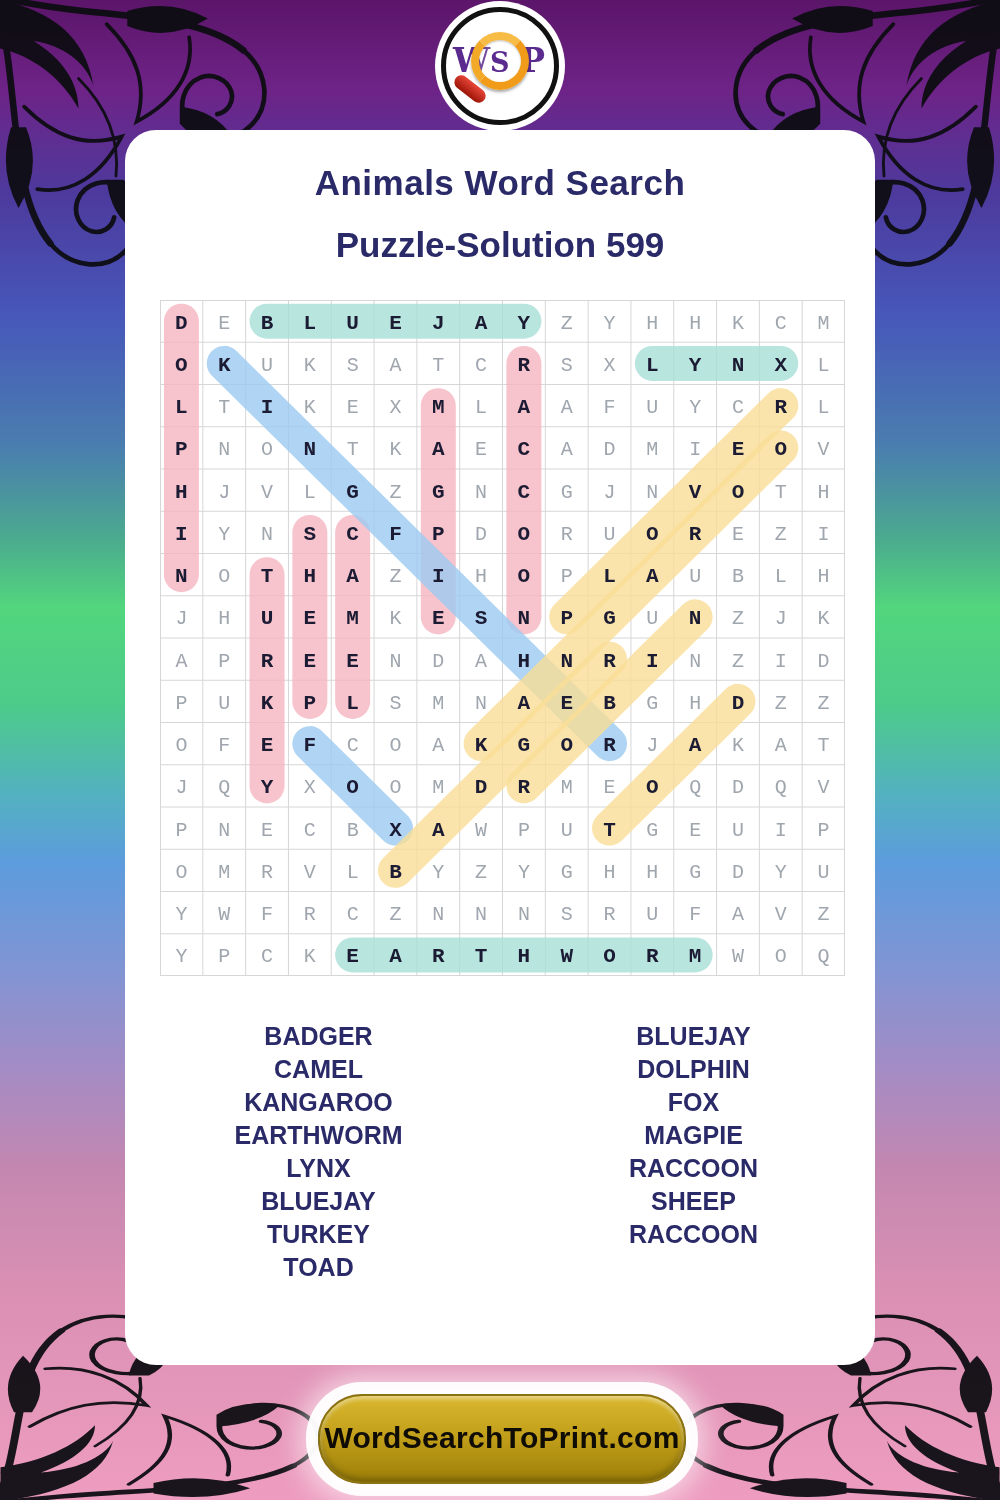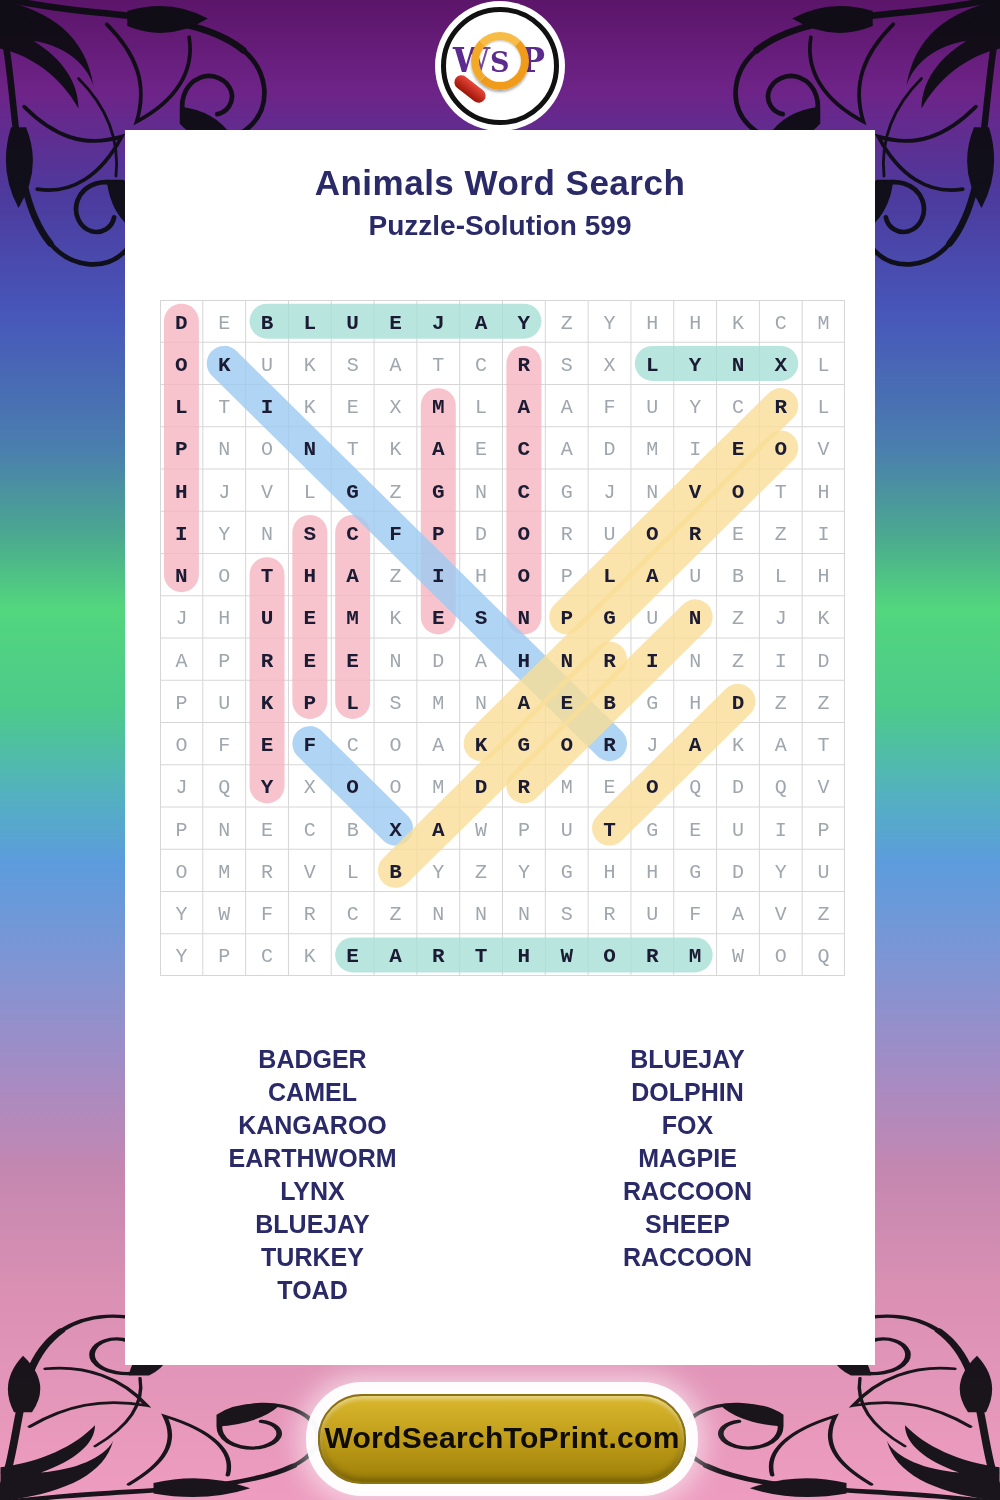--- a/index.html
+++ b/index.html
@@ -15,40 +15,40 @@
   .corner{position:absolute;z-index:1;opacity:.94;}
   .corner.tl{left:-4px;top:-4px;width:300px;height:300px;}
   .corner.tr{right:-4px;top:-4px;width:300px;height:300px;transform:scaleX(-1);}
   .corner.bl{left:-4px;bottom:-4px;width:360px;height:210px;transform:scaleY(-1);}
   .corner.br{right:-4px;bottom:-4px;width:360px;height:210px;transform:scale(-1,-1);}
 
   .card{
     position:absolute;z-index:2;
     left:125px;top:130px;width:750px;height:1235px;
     background:#ffffff;
+    border-radius:31px;
   }
   .title{
     position:absolute;left:0;top:33px;width:100%;
     text-align:center;margin:0;
     font-size:35px;font-weight:700;color:#2b2a68;letter-spacing:.5px;
   }
   .subtitle{
-    position:absolute;left:0;top:80px;width:100%;
+    position:absolute;left:0;top:95px;width:100%;
     text-align:center;margin:0;
-    font-size:28px;font-weight:700;color:#2b2a68;
+    font-size:35px;font-weight:700;color:#2b2a68;
   }
   .grid-wrap{position:absolute;left:35px;top:170px;width:685px;height:676px;}
   .grid-letter{font-family:"Liberation Mono","DejaVu Sans Mono",monospace;}
   .grid-letter.solved{font-size:21px;font-weight:700;fill:#1b1b33;}
   .grid-letter.filler{font-size:20px;font-weight:400;fill:#9fa6ae;}
 
   .word-lists{
-    position:absolute;left:0;top:890px;width:100%;
+    position:absolute;left:6px;top:890px;width:100%;
     display:flex;
-    margin-top:23px;
   }
   .word-col{flex:1;}
   .word-col ul{
     list-style:none;margin:0;padding:0;text-align:center;
     font-size:25px;font-weight:700;color:#2b2a68;line-height:33px;
   }
 
   .logo{
     position:absolute;z-index:3;
     left:441px;top:7px;width:108px;height:108px;

